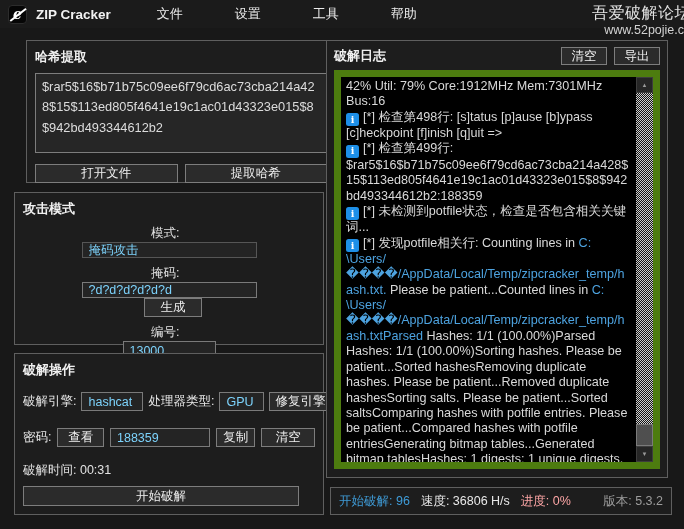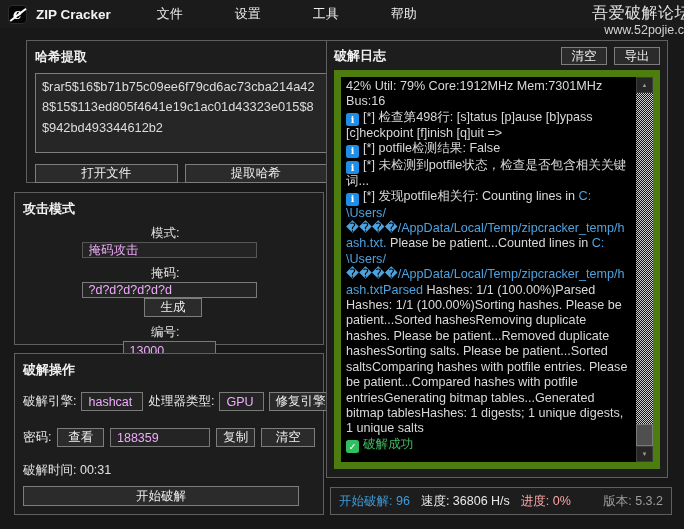--- a/index.html
+++ b/index.html
@@ -33,21 +33,21 @@
   #panel-attack{ left:14px; top:192px; width:310px; height:153px; }
   #panel-crack { left:14px; top:353px; width:310px; height:162px; }
   #panel-log   { left:326px; top:40px; width:342px; height:438px; padding:6px 7px; }
   #status-bar  { left:330px; top:487px; width:342px; height:28px; border:1px solid #5f5f5f;
     background:#1d1d1d; position:absolute; display:flex; align-items:center;
     padding:0 8px; gap:11px; white-space:nowrap; }
   
   .btn { background:#2b2b2b; border:1px solid #7d7d7d; color:#f0f0f0;
     font-size:12.5px; font-family:inherit; display:flex; align-items:center;
     justify-content:center; height:19px; cursor:pointer; padding:0 6px; }
-  .inp { background:#242424; border:1px solid #7a7a7a; color:#f0abfc;
+  .inp { background:#242424; border:1px solid #7a7a7a; color:#7dd3fc;
     font-size:12.5px; font-family:inherit; height:19px; padding:0 6px; outline:none; }
   .inp.dim { border-color:#565656; }
   .inp::placeholder { color:#6f6f6f; }
   textarea.hash-area { width:100%; height:80px; background:#262626; border:1px solid #7d7d7d;
     color:#dcdcdc; font-family:inherit; font-size:12.8px; line-height:1.6;
     padding:3px 6px; resize:none; outline:none; word-break:break-all; margin-top:7px; }
   .btn-row { display:flex; gap:7px; margin-top:8px; }
   .btn-row .btn { flex:1; }
   
   .form-row { display:flex; align-items:center; margin-top:7px;flex-direction:column; }
@@ -177,21 +177,21 @@
   <div class="log-header">
     <span class="panel-title">破解日志</span>
     <span class="spacer"></span>
     <button class="btn">清空</button>
     <button class="btn">导出</button>
   </div>
   <div class="log-box">
     <div class="log-content">
         <div class="log-line"><span class="seg-default">42% Util: 79% Core:1912MHz Mem:7301MHz Bus:16</span></div>
         <div class="log-line"><span class="log-icon info">i</span><span class="seg-default">[*] 检查第498行: [s]tatus [p]ause [b]ypass [c]heckpoint [f]inish [q]uit =&gt;</span></div>
-        <div class="log-line"><span class="log-icon info">i</span><span class="seg-default">[*] potfile检测结果: False</span></div>
+        <div class="log-line"><span class="log-icon info">i</span><span class="seg-default">[*] 检查第499行: $rar5$16$b71b75c09ee6f79cd6ac73cba214a428$15$113ed805f4641e19c1ac01d43323e015$8$942bd493344612b2:188359</span></div>
         <div class="log-line"><span class="log-icon info">i</span><span class="seg-default">[*] 未检测到potfile状态，检查是否包含相关关键词...</span></div>
         <div class="log-line"><span class="log-icon info">i</span><span class="seg-default">[*] 发现potfile相关行: Counting lines in </span><span class="seg-link">C: \Users/����/AppData/Local/Temp/zipcracker_temp/hash.txt.</span><span class="seg-default"> Please be patient...Counted lines in </span><span class="seg-link">C: \Users/����/AppData/Local/Temp/zipcracker_temp/hash.txtParsed</span><span class="seg-default"> Hashes: 1/1 (100.00%)Parsed Hashes: 1/1 (100.00%)Sorting hashes. Please be patient...Sorted hashesRemoving duplicate hashes. Please be patient...Removed duplicate hashesSorting salts. Please be patient...Sorted saltsComparing hashes with potfile entries. Please be patient...Compared hashes with potfile entriesGenerating bitmap tables...Generated bitmap tablesHashes: 1 digests; 1 unique digests, 1 unique salts</span></div>
         <div class="log-line"><span class="log-icon success">✓</span><span class="seg-success">破解成功</span></div>
       </div>
     <div class="scrollbar">
       <div class="scroll-btn up">▲</div>
       <div class="scroll-thumb"></div>
       <div class="scroll-btn down">▼</div>
     </div>
   </div>

